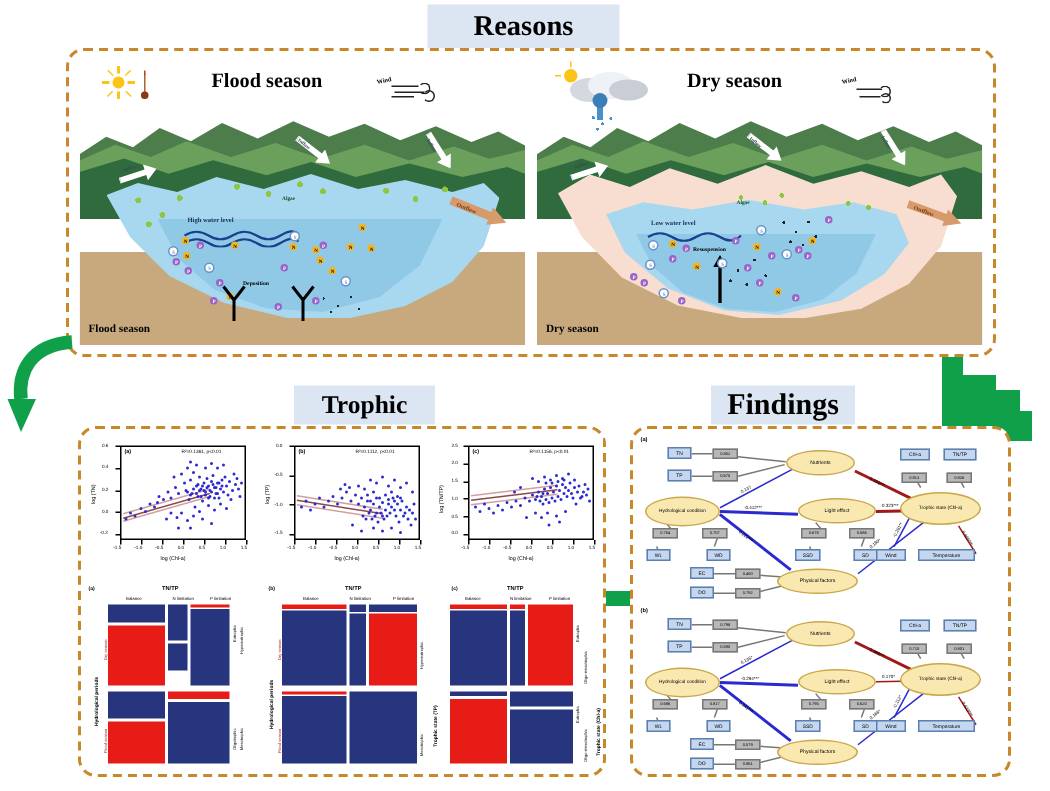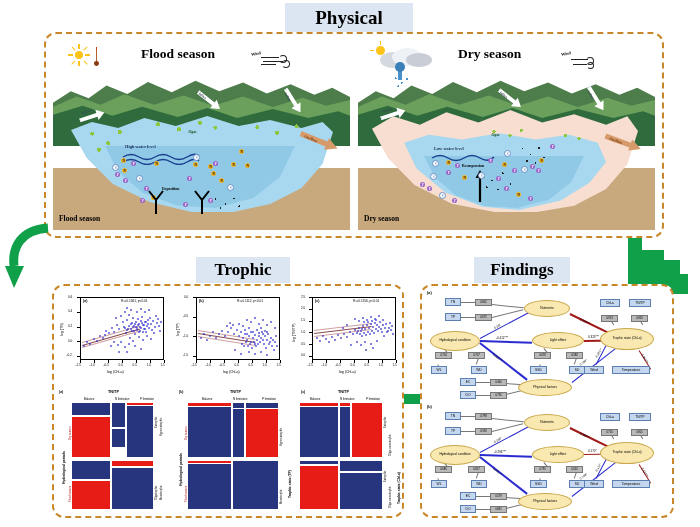--- a/index.html
+++ b/index.html
@@ -102,28 +102,28 @@
   .coef{position:absolute;font-size:3px;font-family:"Liberation Sans",sans-serif;
         white-space:nowrap;color:#000;transform-origin:0 50%;}
 
   
   .garrow{position:absolute;}
 </style>
 </head>
 <body>
 
 <div class="sec-title" style="left:285px;top:3px;width:128px;height:30px;font-size:19px;">
-  <span>Physical</span>
+  <span>Reasons</span>
 </div>
 
 <div class="sec-title" style="left:196px;top:257px;width:94px;height:26px;font-size:17px;">
   <span>Trophic</span>
 </div>
 
-<div class="sec-title" style="left:474px;top:257px;width:96px;height:26px;font-size:17px;">
+<div class="sec-title" style="left:474px;top:257px;width:96px;height:26px;font-size:20px;">
   <span>Findings</span>
 </div>
 
 <div class="panel" style="left:44px;top:32px;width:620px;height:206px;">
 
   <div class="scene" style="left:7px;top:6px;width:297px;height:190px;">
 
     <div class="abs" style="left:15px;top:4px;width:22px;height:22px;">
       <div class="sun" style="left:7px;top:7px;width:8px;height:8px;"></div>
       <div class="sunray" style="left:10.3px;top:0px;width:1.4px;height:5px;"></div>

